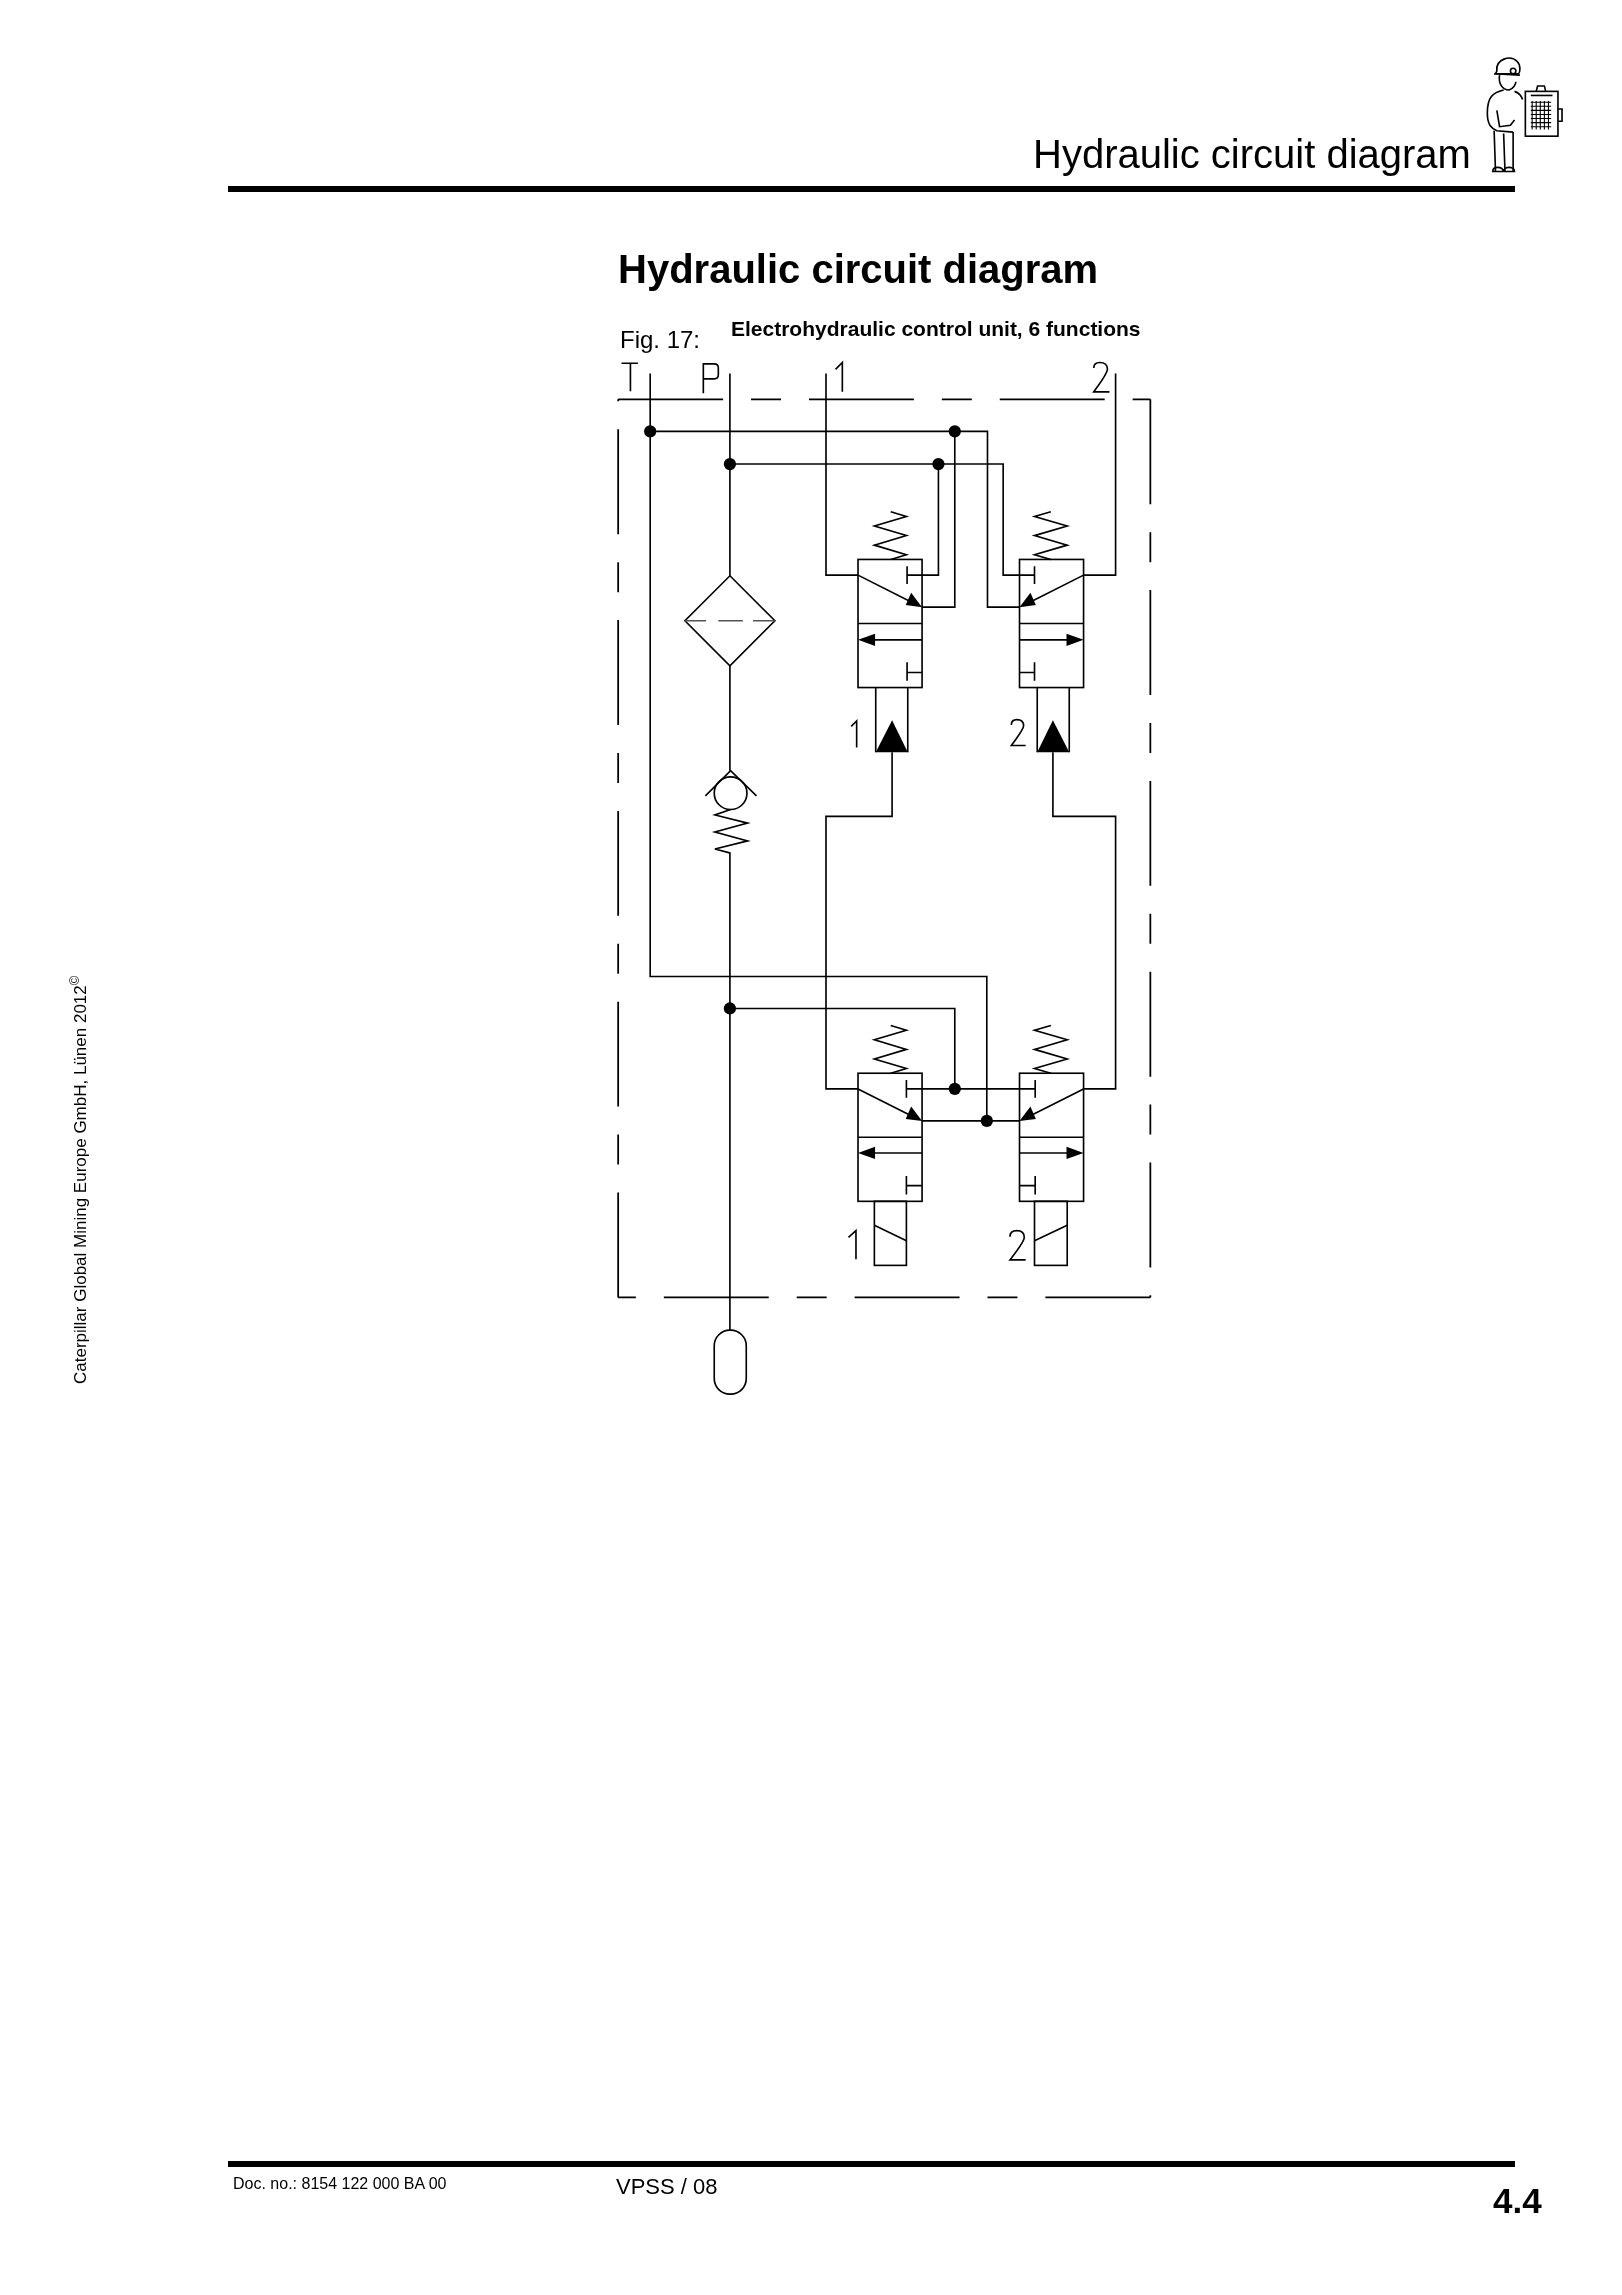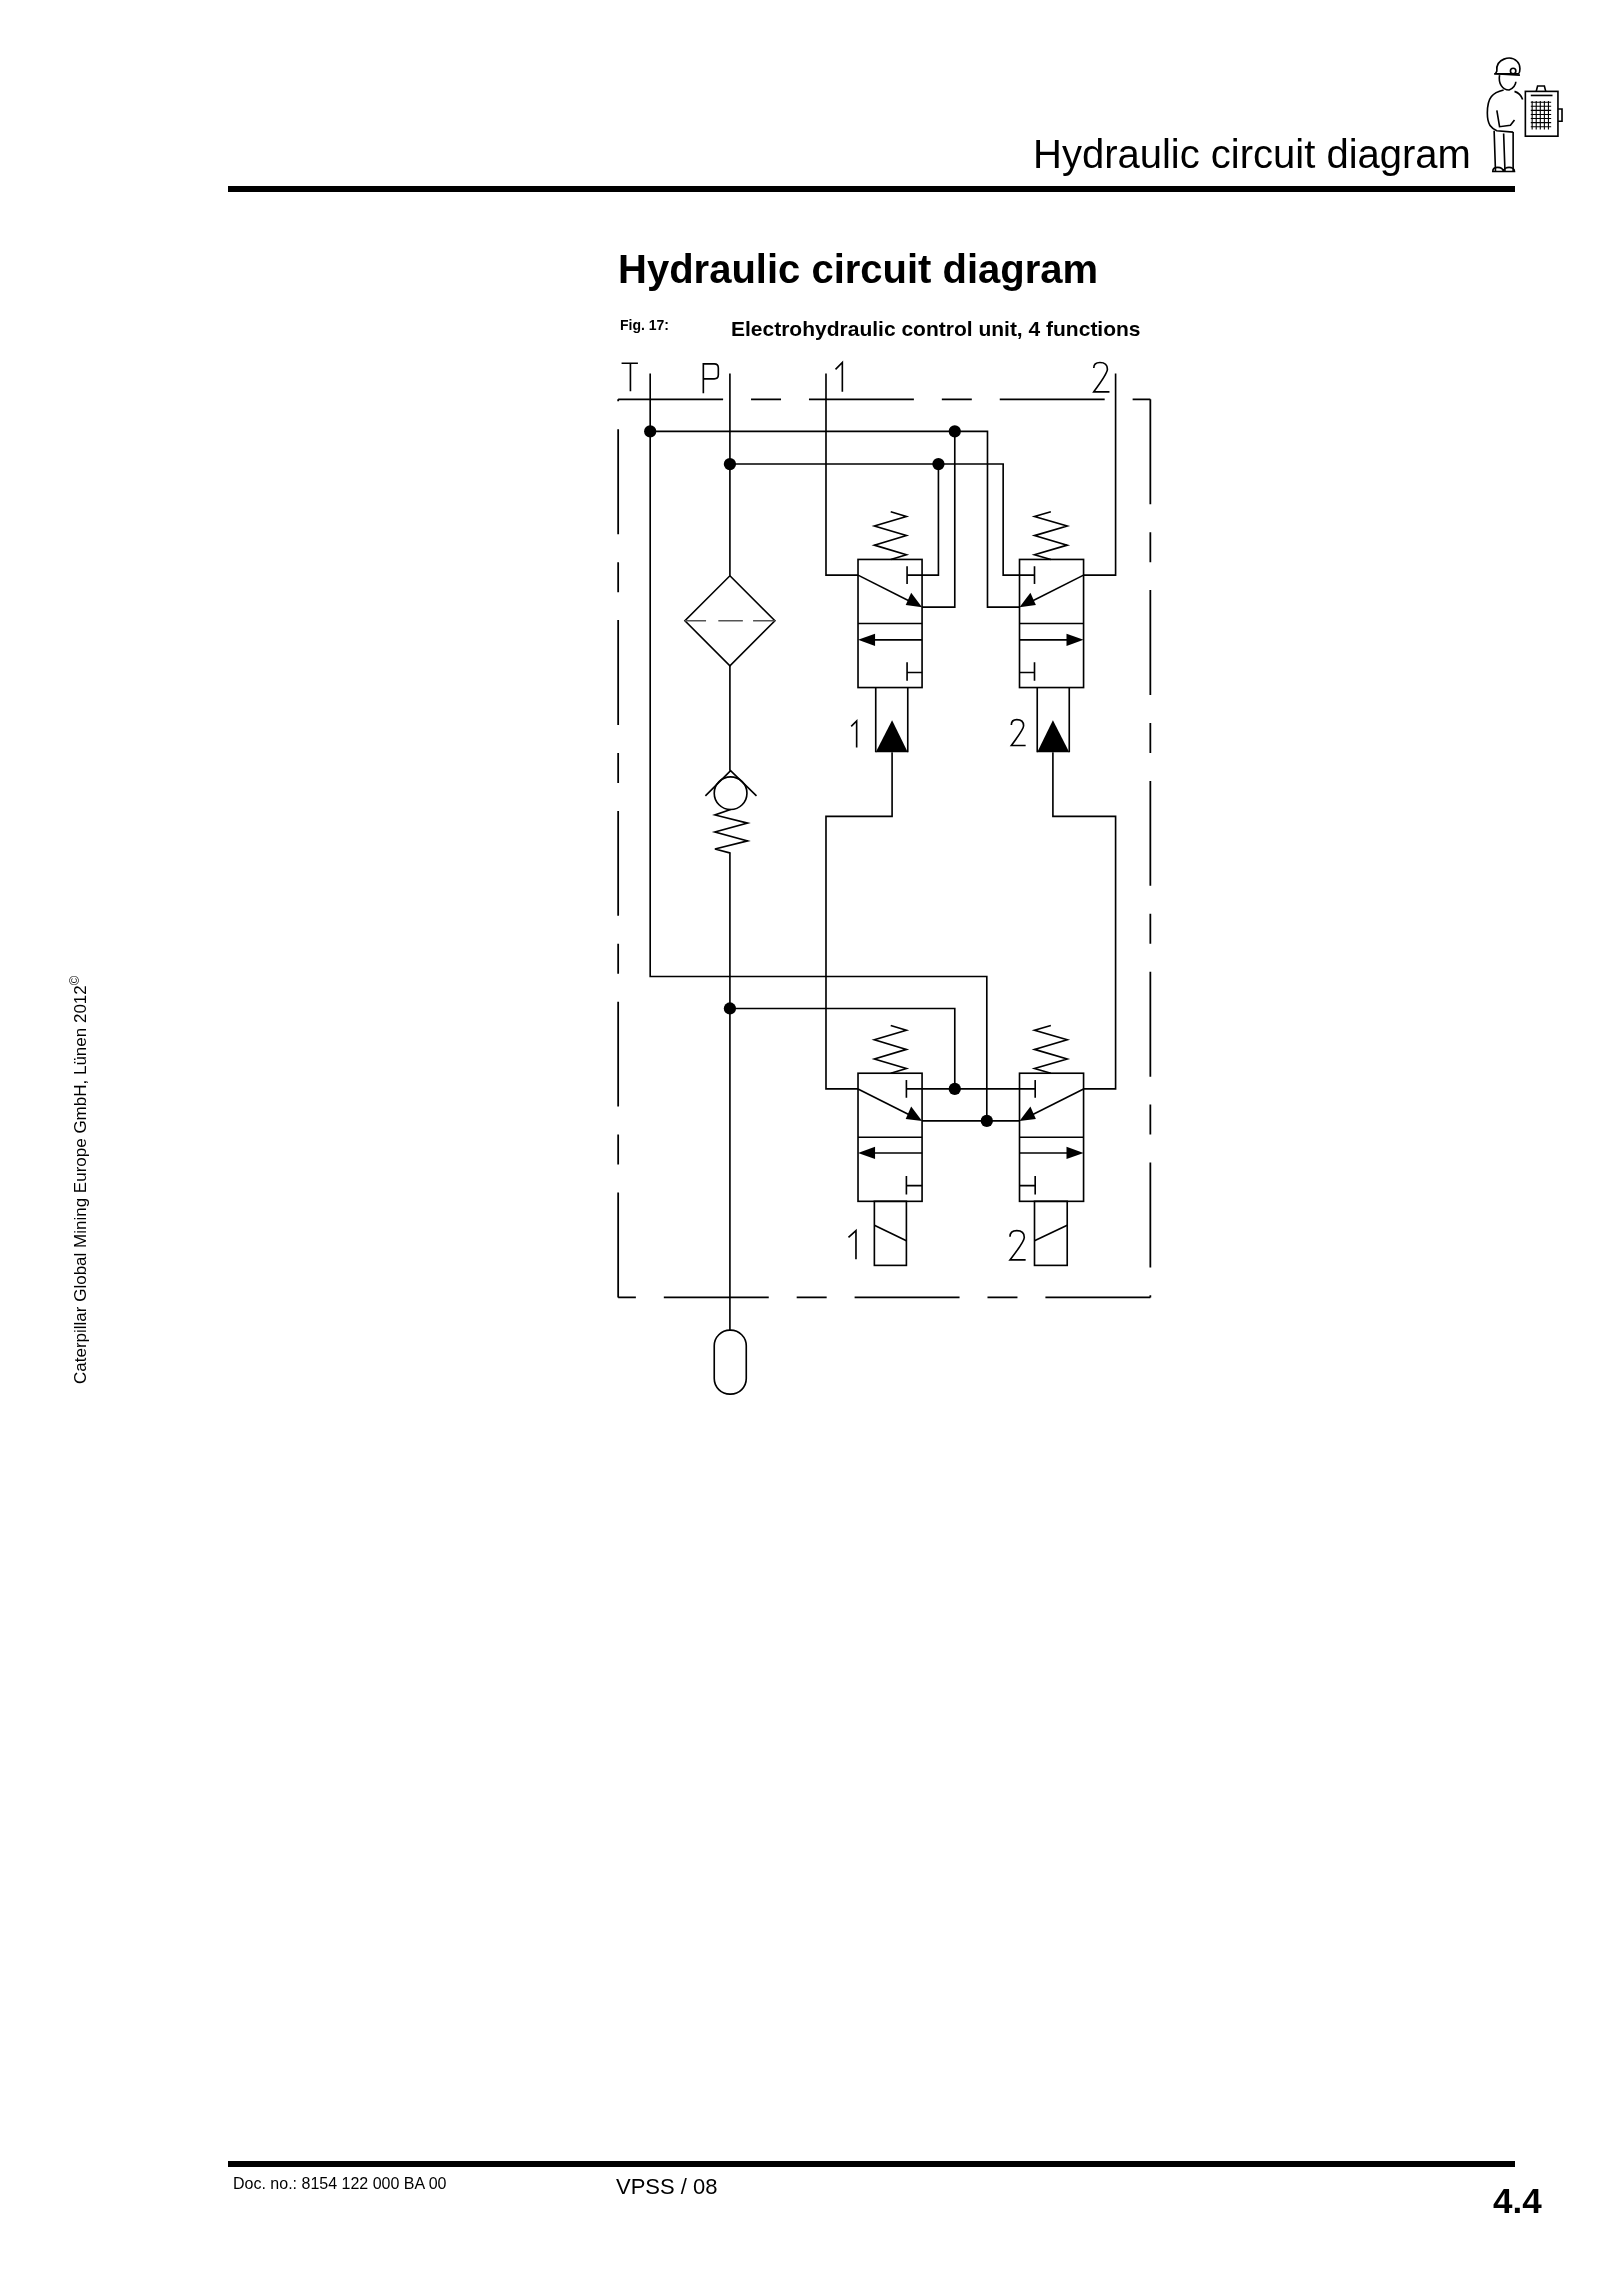--- a/index.html
+++ b/index.html
@@ -2,21 +2,21 @@
 <html style="font-size:11px"><head>
 <meta charset="utf-8">
 <style>
   html, body { margin: 0; padding: 0; background: #ffffff; }
   body { width: 1622px; height: 2295px; position: relative; overflow: hidden;
          font-family: "Liberation Sans", sans-serif; color: #000; }
   .abs { position: absolute; }
   .rule { position: absolute; background: #000; }
   #header-title { left: 1033px; top: 134px; font-size: 40px; white-space: nowrap; line-height: 1; }
   #page-title { left: 618px; top: 249px; font-size: 40px; font-weight: bold; white-space: nowrap; line-height: 1; }
-  #fig-label { left: 620px; top: 318px; font-size: 14px; font-weight: bold; white-space: nowrap; line-height: 1; }
+  #fig-label { left: 620px; top: 328px; font-size: 24px; font-weight: normal; white-space: nowrap; line-height: 1; }
   #fig-caption { left: 731px; top: 318px; font-size: 21px; font-weight: bold; white-space: nowrap; line-height: 1; }
   #copyright { left: 68px; top: 1384px; width: 457px; font-size: 17px; white-space: nowrap;
                transform-origin: 0 0; transform: rotate(-90deg); line-height: 1; }
   #copyright sup { font-size: 13px; vertical-align: super; }
   #doc-no { left: 233px; top: 2176px; font-size: 16px; white-space: nowrap; line-height: 1; }
   #doc-rev { left: 616px; top: 2176px; font-size: 22px; white-space: nowrap; line-height: 1; }
   #page-no { left: 1493px; top: 2183px; font-size: 35px; font-weight: bold; white-space: nowrap; line-height: 1; }
   svg.diagram { position: absolute; left: 0; top: 0; }
   .ln { stroke: #000; stroke-width: 2.4; fill: none; }
   .bd { stroke: #000; stroke-width: 2.6; fill: none; stroke-dasharray: 154 41 44 41; }
@@ -46,21 +46,21 @@
   <g stroke="#000" stroke-width="1.6">
     <path d="M70 74 L100 74 M70 80 L100 80 M70 86 L100 86 M70 92 L100 92 M70 98 L100 98 M70 104 L100 104 M70 110 L100 110"></path>
     <path d="M72 72 L72 114 M78 72 L78 114 M84 72 L84 114 M90 72 L90 114 M96 72 L96 114"></path>
   </g>
 </svg>
 
 <div class="rule" style="left:228px;top:186px;width:1287px;height:6.1px;"></div>
 
 <div class="abs" id="page-title">Hydraulic circuit diagram</div>
 <div class="abs" id="fig-label">Fig. 17:</div>
-<div class="abs" id="fig-caption">Electrohydraulic control unit, 4 functions</div>
+<div class="abs" id="fig-caption">Electrohydraulic control unit, 6 functions</div>
 
 <div class="abs" id="copyright"><span>Caterpillar Global Mining Europe GmbH, Lünen 2012</span><sup>©</sup></div>
 
 <svg class="diagram" width="1622" height="2295" viewBox="0 0 2380 3368">
 
   <g>
     <g class="ln">
         <path d="M912 533 L936 533 M925 533 L925 574"></path>
       </g>
     <g class="ln">

